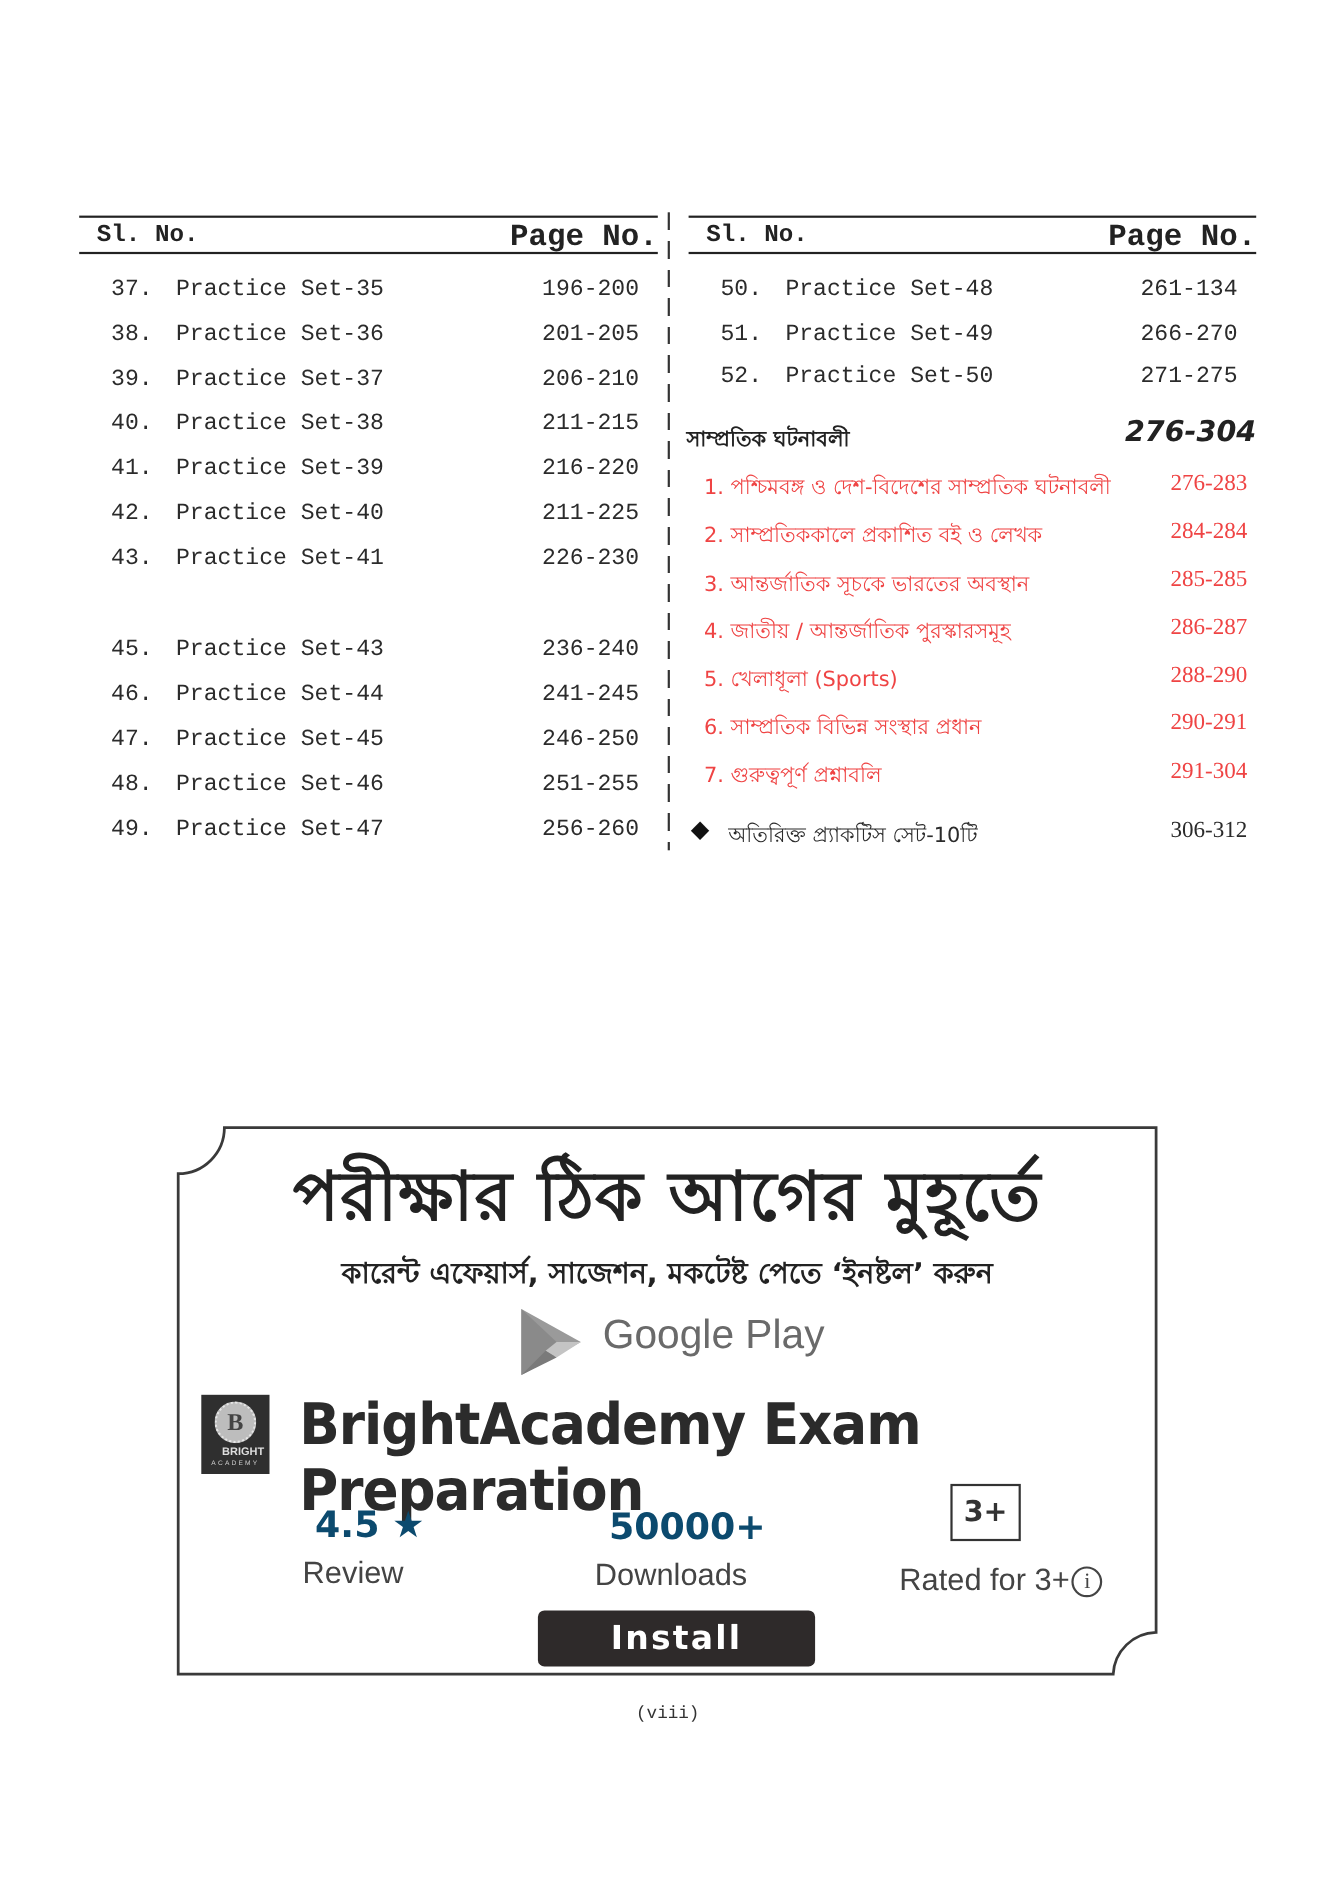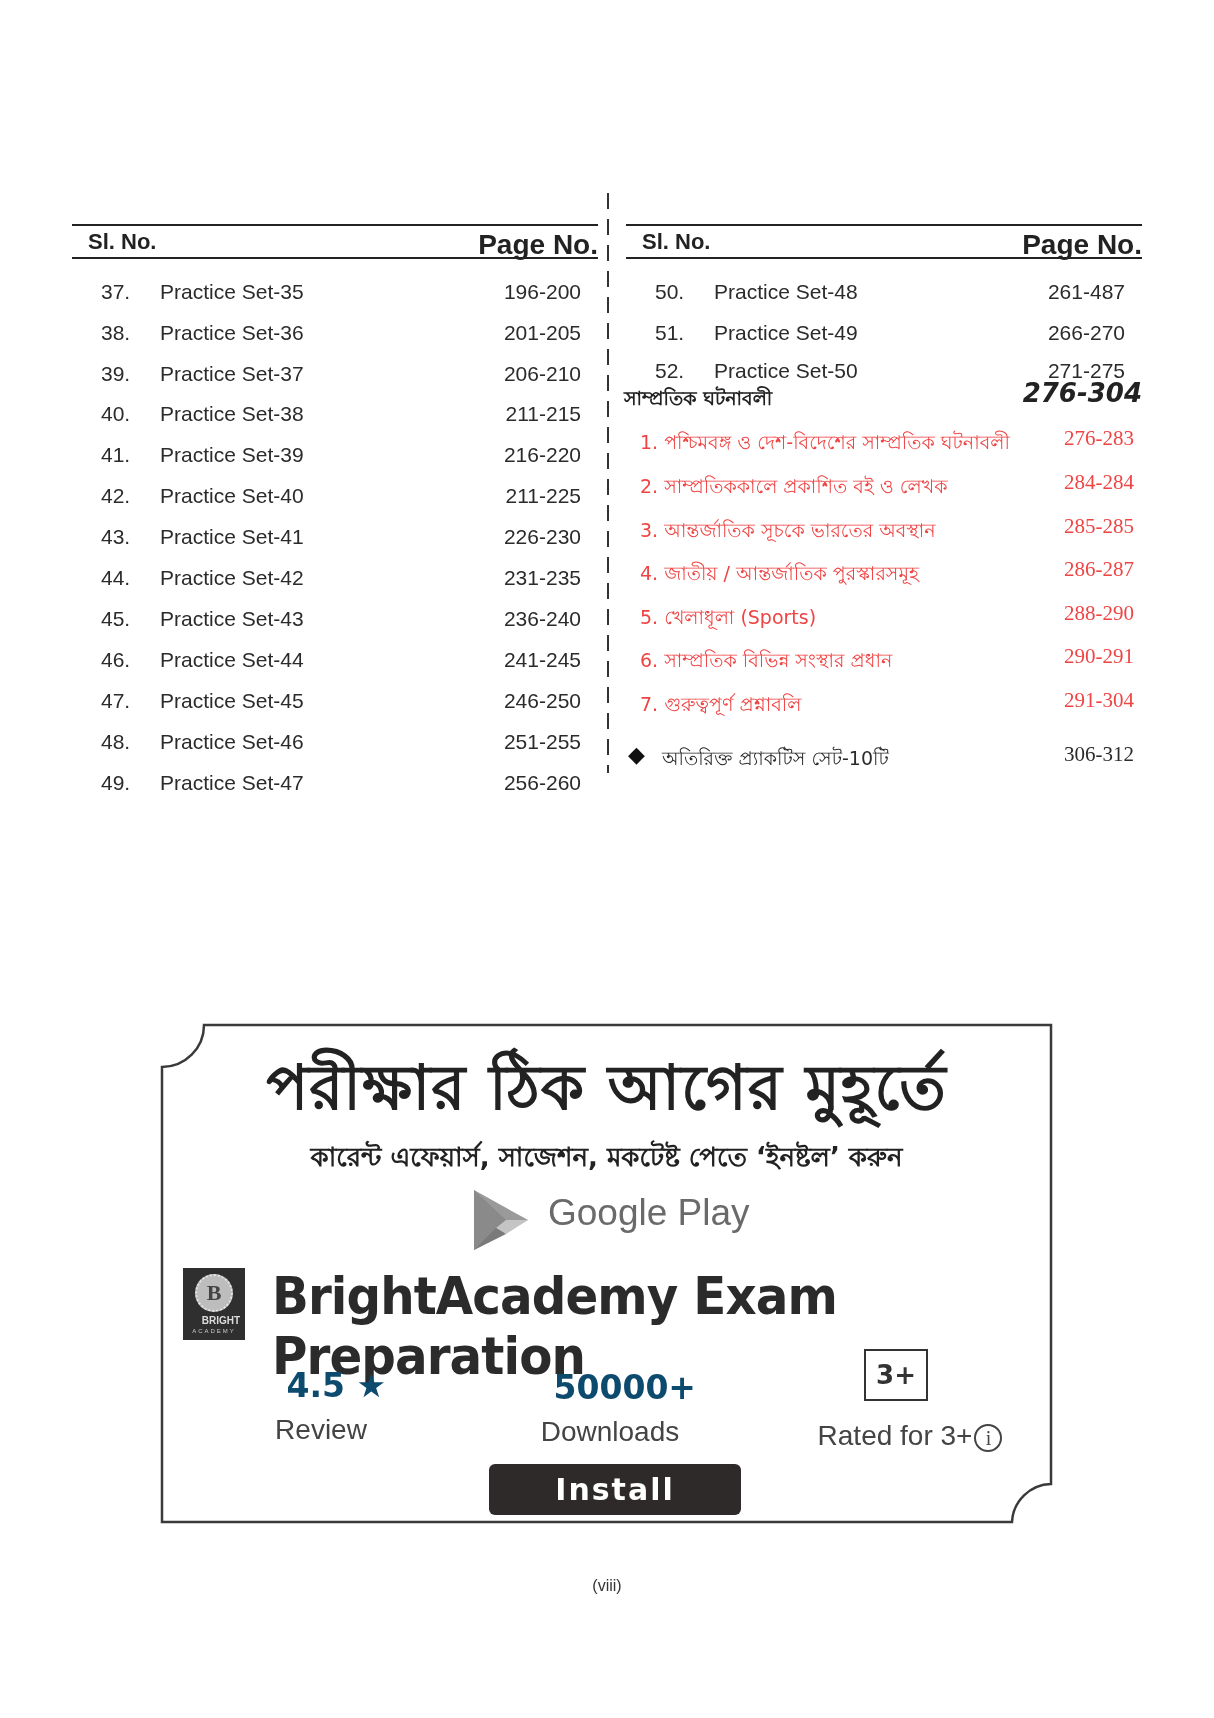--- a/index.html
+++ b/index.html
@@ -1,17 +1,17 @@
 <!DOCTYPE html>
 <html><head>
   <meta charset="utf-8">
   <style>
     html, body { margin:0; padding:0; background:#ffffff; }
     body { width:1214px; height:1718px; position:relative; overflow:hidden; color:#2b2b2b; }
-    .serif { font-family: Liberation Sans, sans-serif; margin-top: 28px; }
+    .serif { font-family: Liberation Mono, monospace; }
     .sans { font-family: "DejaVu Sans", "Liberation Sans", sans-serif; }
 
     
     .toc { position:absolute; top:196px; }
     .toc-left { left:72px; width:526px; }
     .toc-right { left:626px; width:516px; }
     .toc-head { border-top:2px solid #222; border-bottom:2px solid #222; height:31px; position:relative; }
     .toc-head .h-sl { position:absolute; left:16px; top:3px; font-size:22px; font-weight:bold; color:#222; }
     .toc-head .h-pg { position:absolute; right:0; top:3px; font-size:28px; font-weight:bold; color:#222; }
     .row { position:absolute; left:0; right:0; height:30px; font-size:21px; color:#2b2b2b; }
@@ -91,25 +91,20 @@
   <div class="row" style="top:260px">
       <span class="num">42.</span>
       <span class="title">Practice Set-40</span>
       <span class="pg">211-225</span>
     </div>
   <div class="row" style="top:301px">
       <span class="num">43.</span>
       <span class="title">Practice Set-41</span>
       <span class="pg">226-230</span>
     </div>
-  <div class="row" style="top:342px">
-      <span class="num">44.</span>
-      <span class="title">Practice Set-42</span>
-      <span class="pg">231-235</span>
-    </div>
   <div class="row" style="top:383px">
       <span class="num">45.</span>
       <span class="title">Practice Set-43</span>
       <span class="pg">236-240</span>
     </div>
   <div class="row" style="top:424px">
       <span class="num">46.</span>
       <span class="title">Practice Set-44</span>
       <span class="pg">241-245</span>
     </div>
@@ -133,21 +128,21 @@
 <div class="divider"></div>
 
 <div class="toc toc-right serif">
   <div class="toc-head">
     <span class="h-sl">Sl. No.</span>
     <span class="h-pg">Page No.</span>
   </div>
   <div class="row" style="top:56px">
       <span class="num">50.</span>
       <span class="title">Practice Set-48</span>
-      <span class="pg">261-487</span>
+      <span class="pg">261-134</span>
     </div>
   <div class="row" style="top:97px">
       <span class="num">51.</span>
       <span class="title">Practice Set-49</span>
       <span class="pg">266-270</span>
     </div>
   <div class="row" style="top:135px">
       <span class="num">52.</span>
       <span class="title">Practice Set-50</span>
       <span class="pg">271-275</span>

